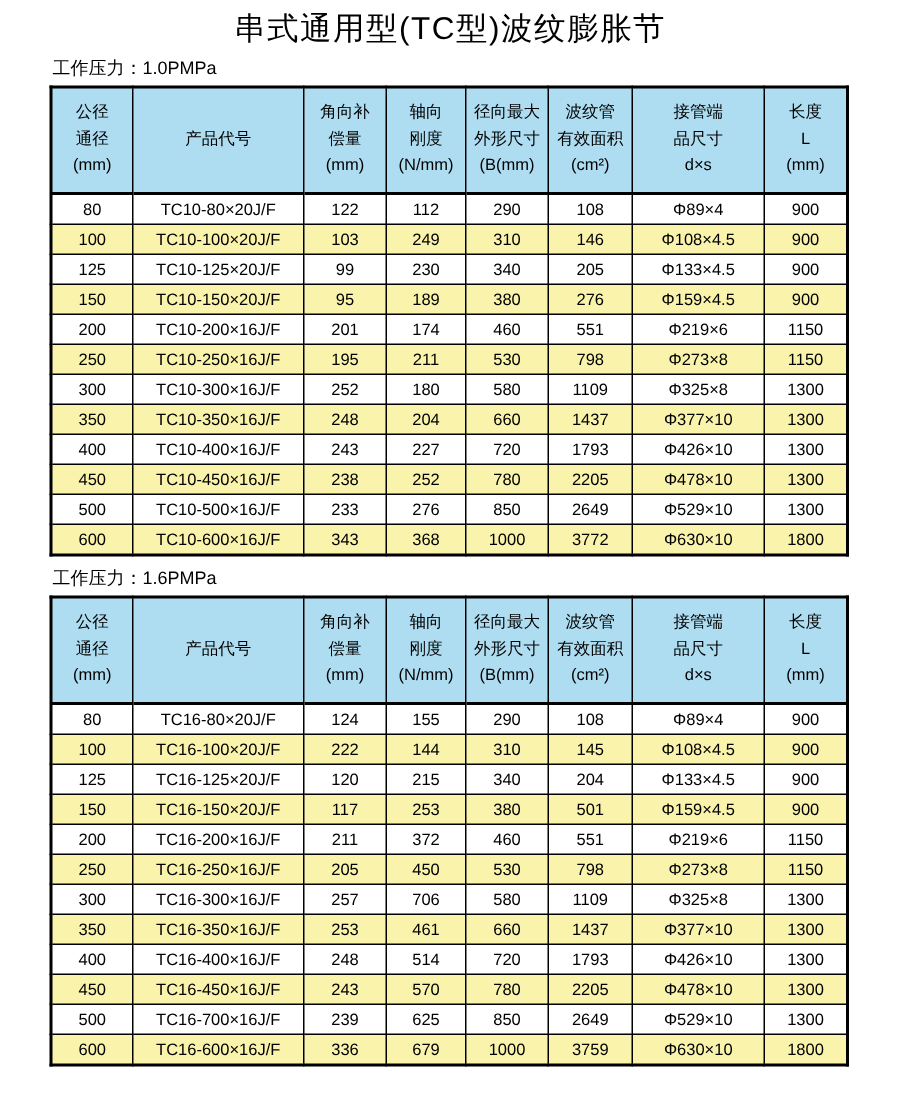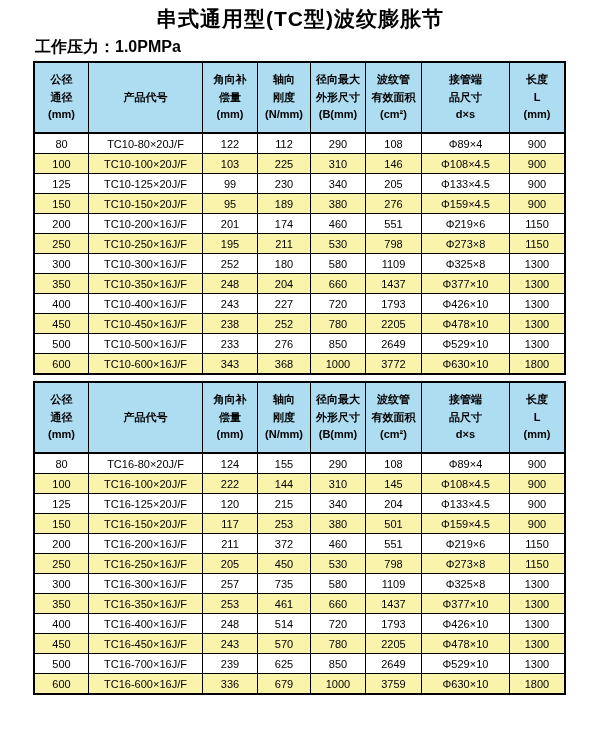--- a/index.html
+++ b/index.html
@@ -13,43 +13,43 @@
   }
   .page {
     width: 600px;
     height: 730px;
     box-sizing: border-box;
     overflow: hidden;
   }
   .page-title {
     text-align: center;
     font-size: 21px;
-    font-weight: bold;
+    font-weight: normal;
     margin: 5px 0 3px 0;
     letter-spacing: 1px;
   }
   .table-section {
     margin: 0 0 0 33px;
   }
   .pressure-label {
-    font-weight: bold;
-    font-size: 16px;
+    font-weight: normal;
+    font-size: 12px;
     margin: 4px 0 3px 2px;
   }
   table.spec-table {
     border-collapse: collapse;
     table-layout: fixed;
     width: 531px;
     border: 2px solid var(--border-color, #000);
     margin-bottom: 6px;
   }
   table.spec-table th {
     background: var(--header-bg, #aedcf0);
     font-size: 11px;
-    font-weight: bold;
+    font-weight: normal;
     text-align: center;
     vertical-align: middle;
     white-space: pre-line;
     line-height: 1.6;
     height: 69px;
     border: 1px solid var(--border-color, #000);
     border-bottom: 2px solid var(--border-color, #000);
     padding: 0;
   }
   table.spec-table td {
@@ -117,21 +117,21 @@
             <td>112</td>
             <td>290</td>
             <td>108</td>
             <td>Φ89×4</td>
             <td>900</td>
           </tr>
           <tr>
             <td>100</td>
             <td>TC10-100×20J/F</td>
             <td>103</td>
-            <td>225</td>
+            <td>249</td>
             <td>310</td>
             <td>146</td>
             <td>Φ108×4.5</td>
             <td>900</td>
           </tr>
           <tr>
             <td>125</td>
             <td>TC10-125×20J/F</td>
             <td>99</td>
             <td>230</td>
@@ -228,20 +228,21 @@
             <td>1000</td>
             <td>3772</td>
             <td>Φ630×10</td>
             <td>1800</td>
           </tr>
         </tbody>
       </table>
   </div>
 
   <div class="table-section">
+    <div class="pressure-label">工作压力：1.6PMPa</div>
     <table class="spec-table">
         <thead>
           <tr>
             <th>公径
 通径
 (mm)</th>
             <th>产品代号</th>
             <th>角向补
 偿量
 (mm)</th>
@@ -320,21 +321,21 @@
             <td>450</td>
             <td>530</td>
             <td>798</td>
             <td>Φ273×8</td>
             <td>1150</td>
           </tr>
           <tr>
             <td>300</td>
             <td>TC16-300×16J/F</td>
             <td>257</td>
-            <td>735</td>
+            <td>706</td>
             <td>580</td>
             <td>1109</td>
             <td>Φ325×8</td>
             <td>1300</td>
           </tr>
           <tr>
             <td>350</td>
             <td>TC16-350×16J/F</td>
             <td>253</td>
             <td>461</td>

